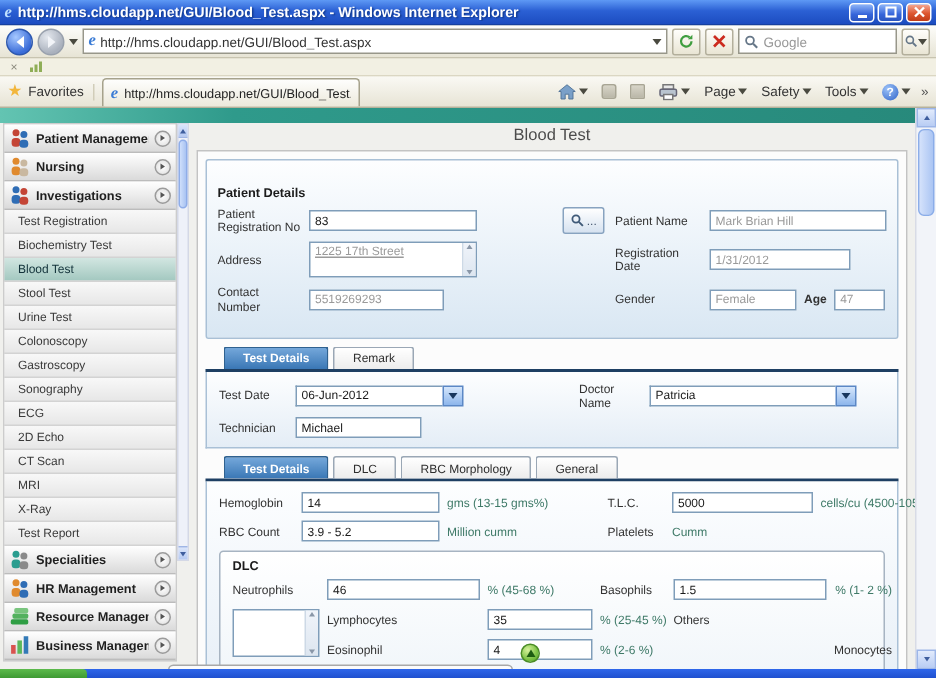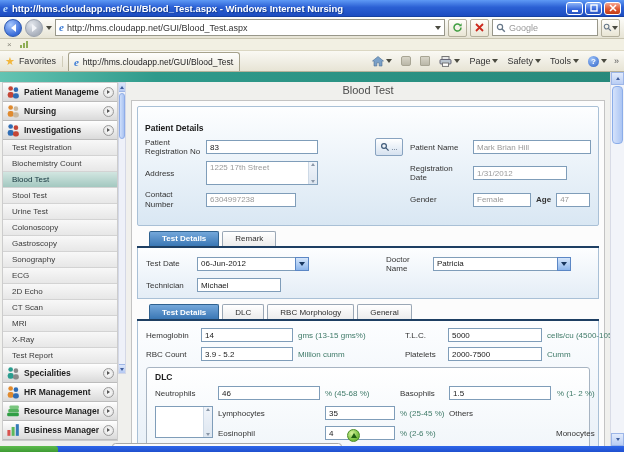--- a/index.html
+++ b/index.html
@@ -81,21 +81,21 @@
   
   .main { flex:1; display:flex; flex-direction:column; padding:0 5px; min-width:0; }
   .page-title { text-align:center; font-size:11px; color:#4c4c4c; padding:2px 0 4px; }
   .main-panel { background:#fcfcfc; border:1px solid #c3c3c3; padding:5px; display:flex; flex-direction:column; gap:5px; }
   .fieldset { border:1px solid #a9c0d6; border-radius:2px; background:linear-gradient(#fdfeff,#d9e7f3); padding:16px 7px; }
   .legend { font-size:8.5px; font-weight:bold; color:#1c1c1c; margin-bottom:5px; }
   .flabel { font-size:8px; color:#333; line-height:1.15; }
   .tin { height:14px; border:1px solid #7f9db9; background:#fff; font-size:8px; color:#1a1a1a; padding:0 3px; display:flex; align-items:center; overflow:hidden; white-space:nowrap; }
   .tin.gray { color:#9a9a9a; }
   .tarea { border:1px solid #7f9db9; background:#fff; display:flex; }
-  .tarea .tval { flex:1; font-size:8px; color:#9a9a9a; padding:1px 3px; }
+  .tarea .tval { flex:1; font-size:8px; color:#9a9a9a; padding:1px 3px;text-decoration:underline; }
   .mini-scroll { width:9px; border-left:1px solid #cdd9e6; background:linear-gradient(#f0f4fa,#dde6f0); display:flex; flex-direction:column; justify-content:space-between; align-items:center; padding:1px 0; }
   .tri-up-xs { width:0;height:0;border-left:2.5px solid transparent;border-right:2.5px solid transparent;border-bottom:3px solid #8a97a8; }
   .tri-dn-xs { width:0;height:0;border-left:2.5px solid transparent;border-right:2.5px solid transparent;border-top:3px solid #8a97a8; }
   .pgrid { display:grid; grid-template-columns:56px 112px 1fr 30px 58px 118px; column-gap:5px; align-items:center; row-gap:5px; }
   .search-btn { width:28px; height:18px; border:1px solid #88a3c0; border-radius:2px;
     background:linear-gradient(#ffffff,#d6e2f0); display:flex; align-items:center; justify-content:center; gap:1px; font-size:8px; color:#44566e; }
   .gender-age { display:flex; align-items:center; gap:5px; }
   
   .tabstrip { display:flex; padding-left:12px; }
   .tab2 { height:15px; padding:0 12px; margin-right:3px; display:flex; align-items:center; font-size:8px; color:#2e2e2e;
@@ -128,21 +128,21 @@
   
   .taskbar { position:absolute; left:0; right:0; bottom:0; height:6px; background:linear-gradient(#2e66ea,#1f50cf); }
   .start-sliver { position:absolute; left:0; bottom:0; width:58px; height:6px; background:linear-gradient(#5dbb4c,#3e9a33); border-radius:0 3px 0 0; }
   .side-icon { width:14px; height:14px; flex:0 0 auto; }
 </style>
 </head>
 <body>
 
 <div class="titlebar">
   <span class="ie-e">e</span>
-  <span class="title-text">http://hms.cloudapp.net/GUI/Blood_Test.aspx - Windows Internet Nursing</span>
+  <span class="title-text">http://hms.cloudapp.net/GUI/Blood_Test.aspx - Windows Internet Explorer</span>
   <span class="win-btns">
     <span class="win-btn">
         <svg width="8" height="8">
           <rect x="1" y="6" width="6" height="2" fill="#fff"></rect>
         </svg>
       </span>
     <span class="win-btn">
         <svg width="8" height="8">
           <rect x="1" y="1" width="6" height="6" fill="none" stroke="#fff" stroke-width="1.4"></rect>
         </svg>
@@ -290,21 +290,21 @@
             <rect x="1.5" y="6" width="5" height="5" rx="2" fill="#2f6db5"></rect>
             <circle cx="8.5" cy="4" r="2" fill="#c44536"></circle>
             <rect x="6" y="7" width="5" height="4.6" rx="2" fill="#c44536"></rect>
           </svg>
         <span class="acc-label">Investigations</span>
         <span class="acc-btn">
             <span class="acc-arrow"></span>
           </span>
       </div>
       <div class="subitem">Test Registration</div>
-      <div class="subitem">Biochemistry Count</div>
+      <div class="subitem">Biochemistry Test</div>
       <div class="subitem selected">Blood Test</div>
       <div class="subitem">Stool Test</div>
       <div class="subitem">Urine Test</div>
       <div class="subitem">Colonoscopy</div>
       <div class="subitem">Gastroscopy</div>
       <div class="subitem">Sonography</div>
       <div class="subitem">ECG</div>
       <div class="subitem">2D Echo</div>
       <div class="subitem">CT Scan</div>
       <div class="subitem">MRI</div>
@@ -396,21 +396,21 @@
                   <i class="tri-up-xs"></i>
                   <i class="tri-dn-xs"></i>
                 </span>
             </span>
             <span></span>
               <span></span>
             <span class="flabel">Registration Date</span>
             <span class="tin gray" style="width:94px">1/31/2012</span>
 
             <span class="flabel">Contact Number</span>
-            <span class="tin gray" style="width:90px">6304997238</span>
+            <span class="tin gray" style="width:90px">5519269293</span>
             <span></span>
               <span></span>
             <span class="flabel">Gender</span>
             <span class="gender-age">
               <span class="tin gray" style="width:58px">Female</span>
               <span class="flabel" style="font-weight:bold">Age</span>
               <span class="tin gray" style="width:34px">47</span>
             </span>
           </div>
         </div>
@@ -463,21 +463,20 @@
               <span class="tin">14</span>
               <span class="unit">gms (13-15 gms%)</span>
               <span class="flabel">T.L.C.</span>
               <span class="tin">5000</span>
               <span class="unit">cells/cu (4500-10500/C)</span>
 
               <span class="flabel">RBC Count</span>
               <span class="tin">3.9 - 5.2</span>
               <span class="unit">Million cumm</span>
               <span class="flabel">Platelets</span>
-              <span class="tin">2000-7500</span>
               <span class="unit">Cumm</span>
             </div>
 
             <div class="groupbox">
               <div class="glabel">DLC</div>
               <div class="dgrid">
                 <span class="flabel">Neutrophils</span>
                 <span class="tin">46</span>
                 <span class="unit">%  (45-68 %)</span>
                 <span class="flabel">Basophils</span>

